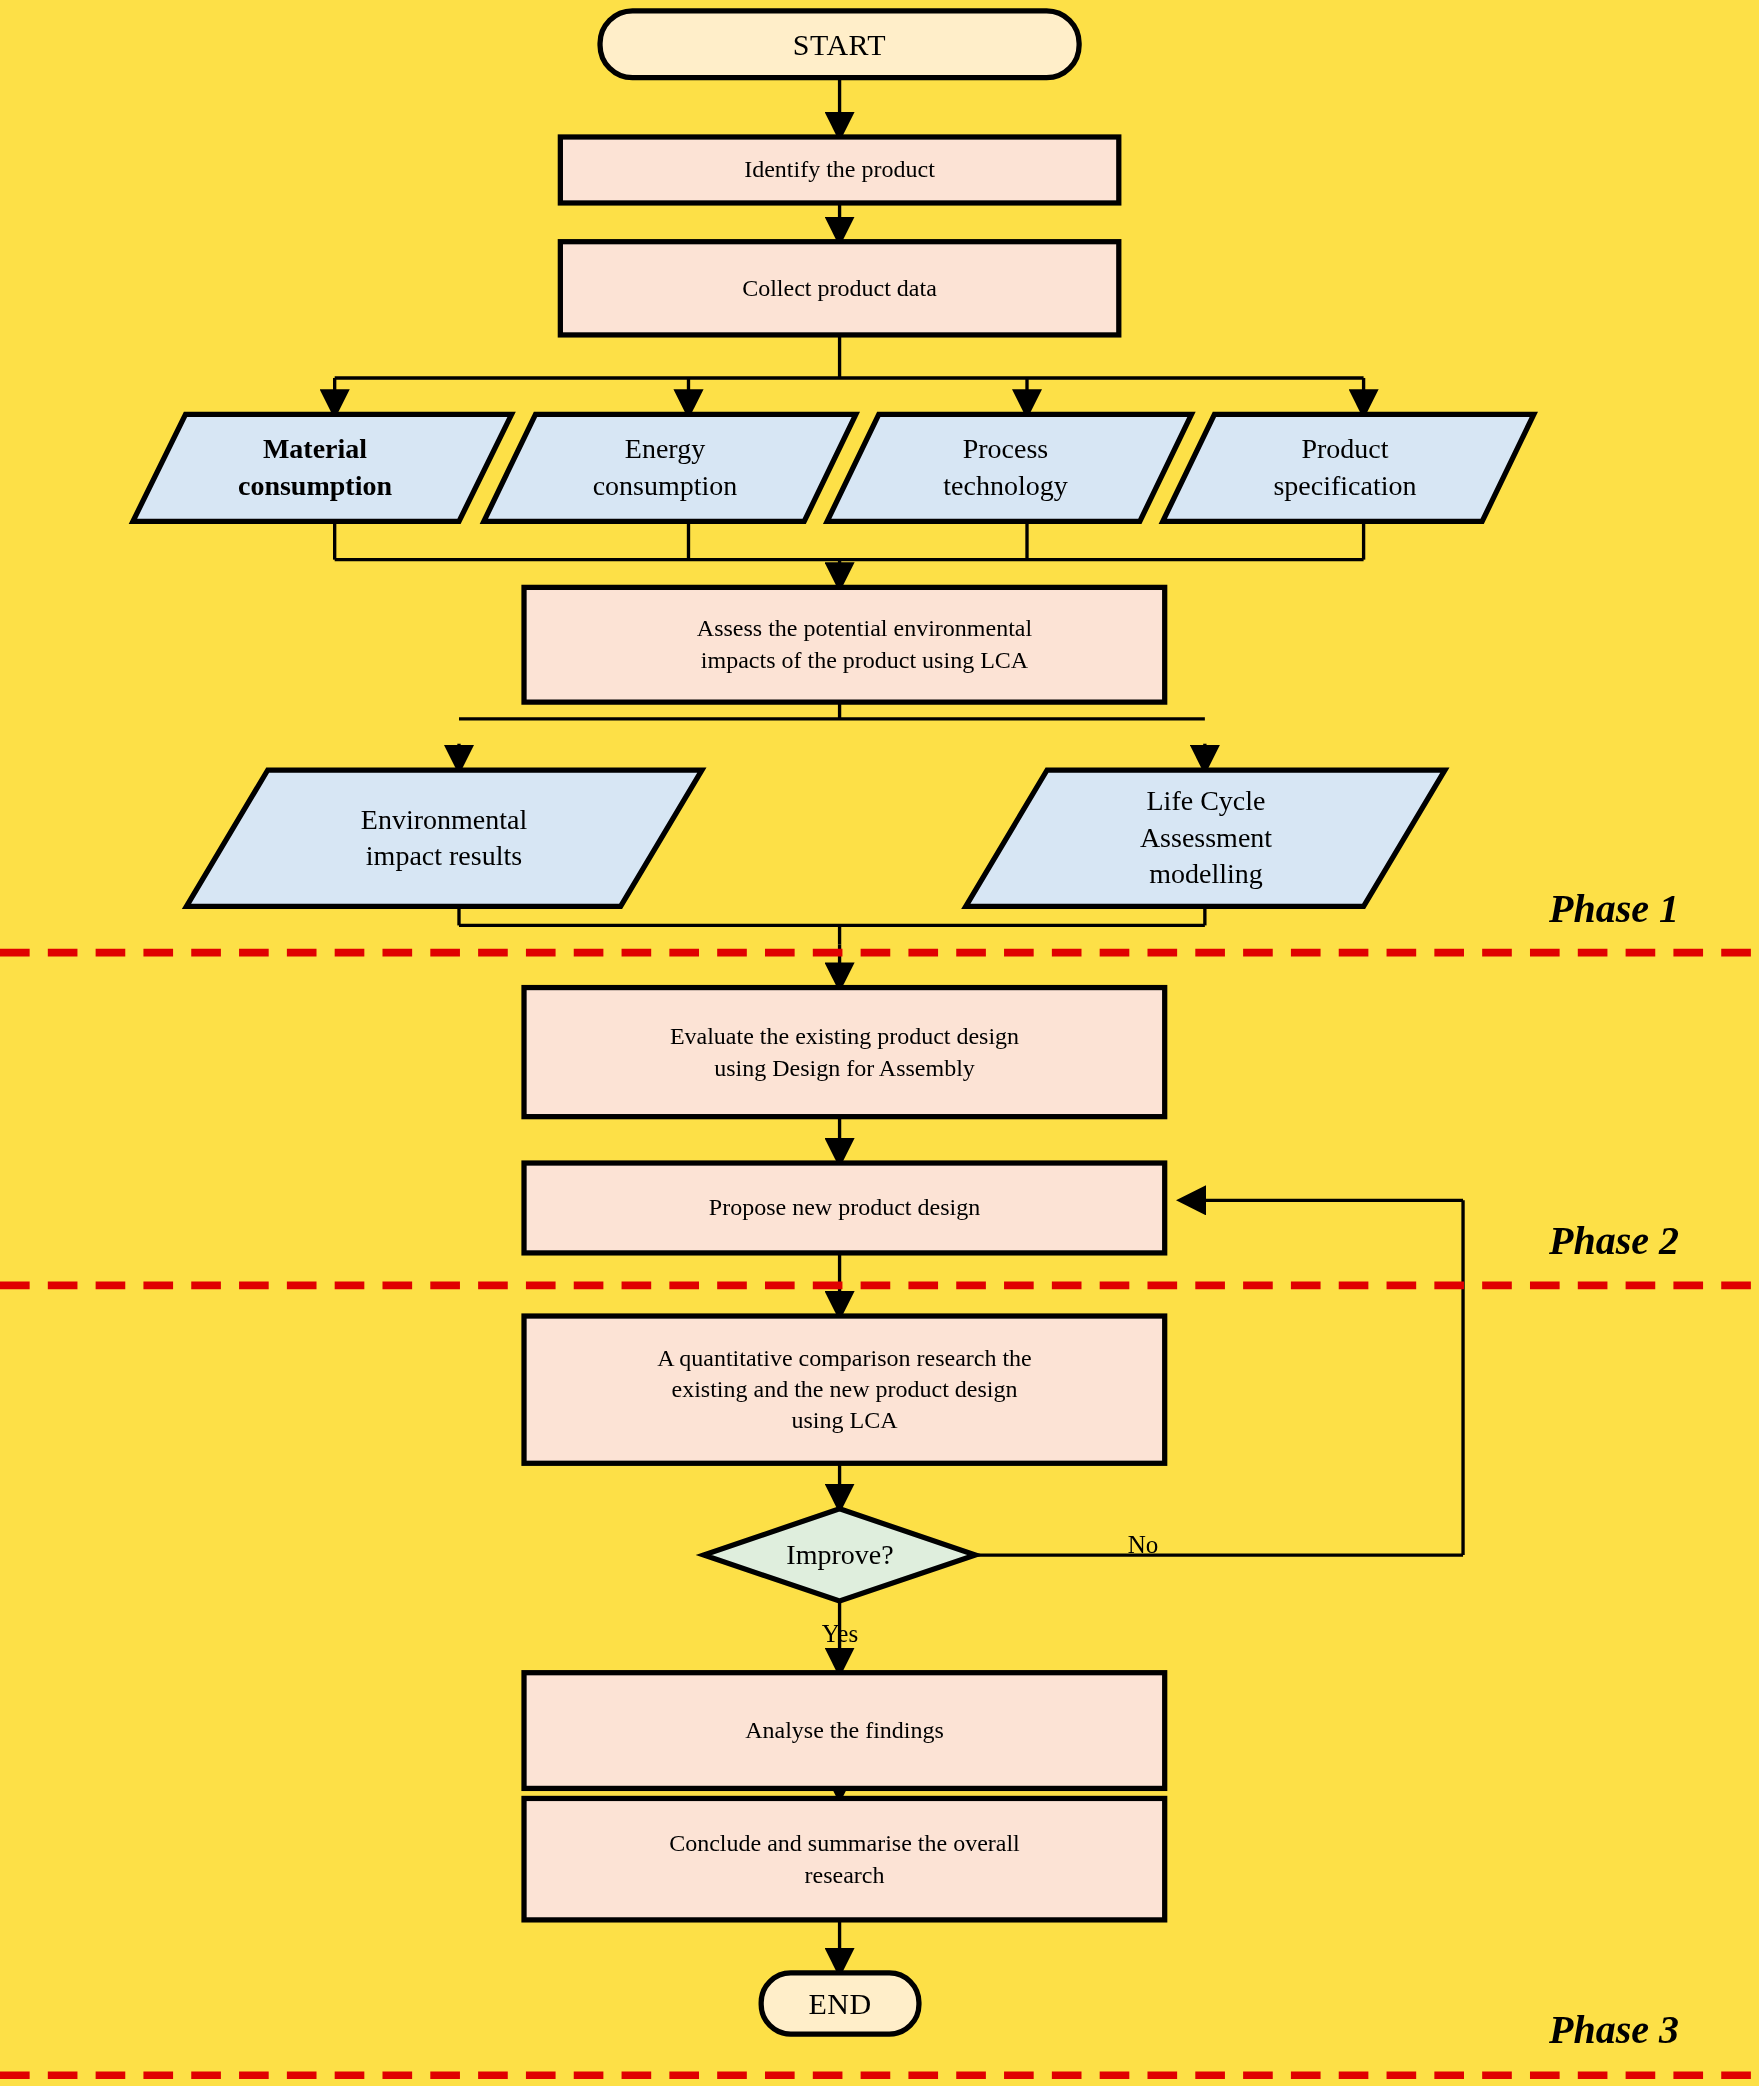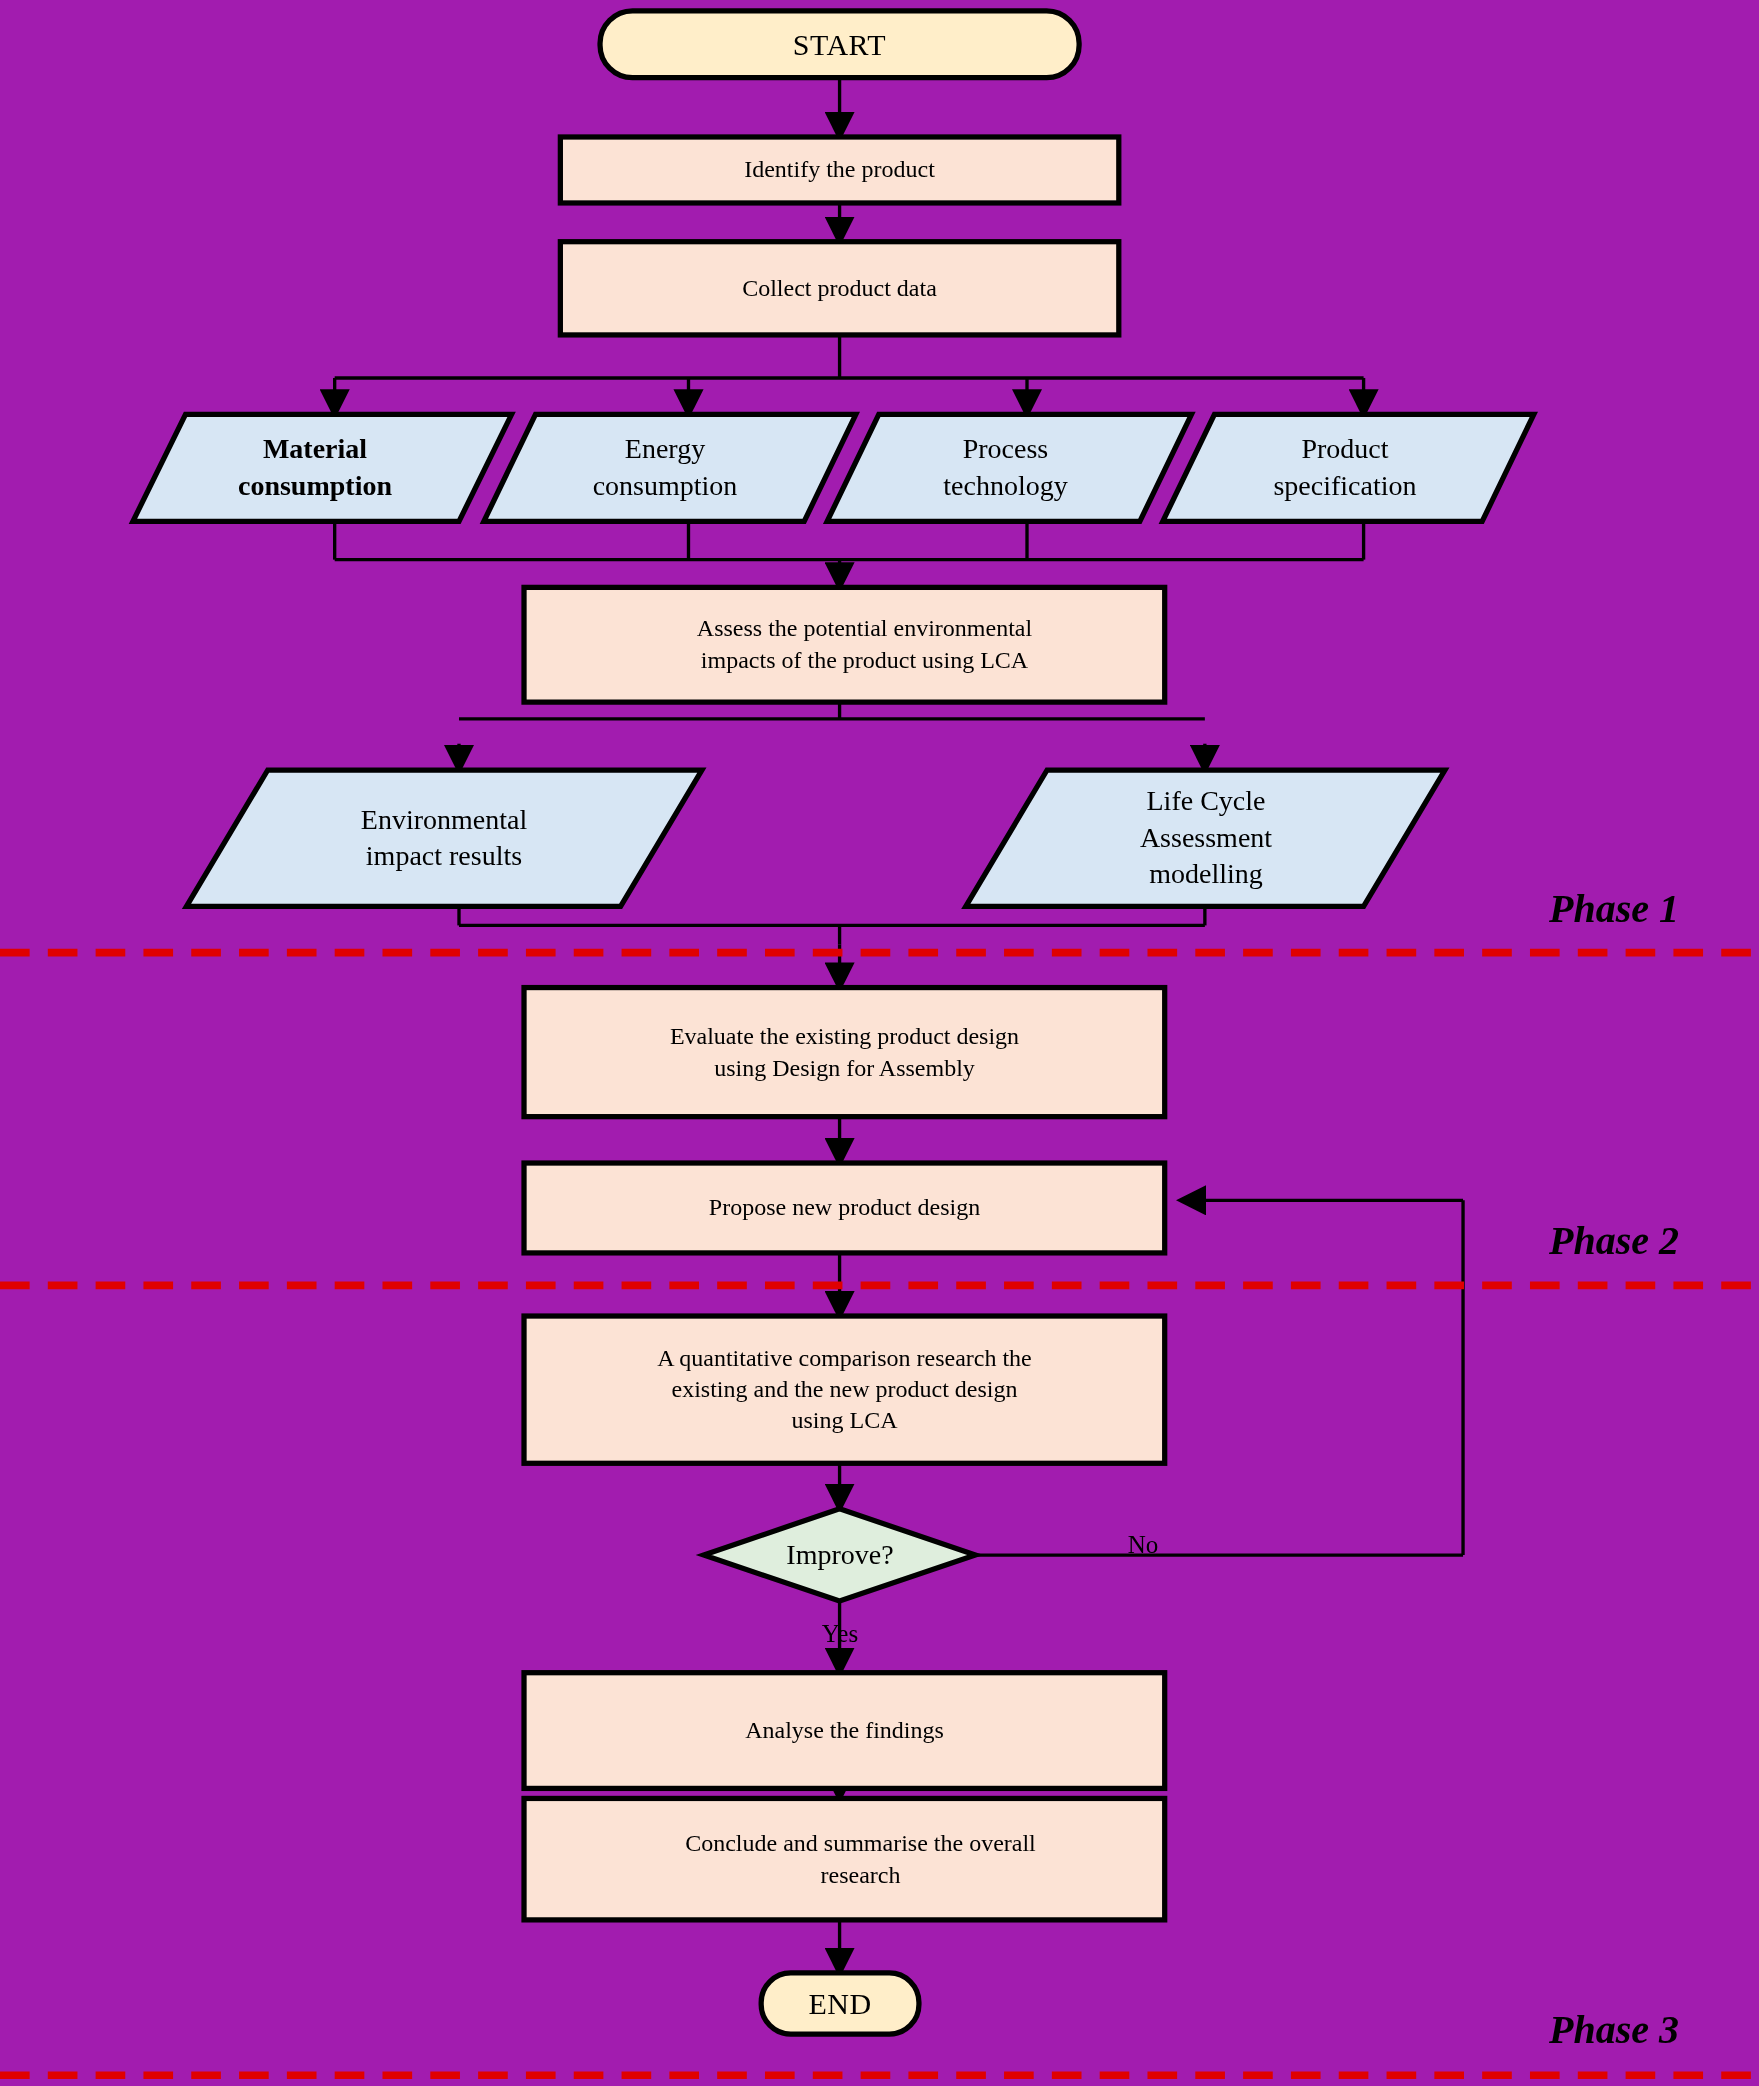--- a/index.html
+++ b/index.html
@@ -1,17 +1,17 @@
 <!DOCTYPE html>
 <html style="font-size:7.7px"><head>
 <meta charset="utf-8">
 <style>
   html,body{margin:0;padding:0;background:#ffffff;}
   body{font-family:"Liberation Serif","DejaVu Serif",serif;}
-  #stage{position:relative;width:1759px;height:2087px;background:#a21caf;overflow:hidden;}
+  #stage{position:relative;width:1759px;height:2087px;background:#fde047;overflow:hidden;}
   #fc{position:absolute;left:0;top:0;width:1759px;height:2087px;}
   .lbl{
     position:absolute;
     display:flex;align-items:center;justify-content:center;
     text-align:center;
     font-family:"Liberation Serif","DejaVu Serif",serif;
     color:#000000;
     pointer-events:none;
     line-height:1.30;
     white-space:pre-line;
@@ -155,21 +155,21 @@
 using LCA</div>
 
   <div class="lbl t-decision" style="left:704px;top:1509px;width:272px;height:92px;">Improve?</div>
 
   <div class="lbl t-edge" style="left:1100px;top:1530px;width:86px;height:30px;">No</div>
 
   <div class="lbl t-edge" style="left:797px;top:1619px;width:86px;height:30px;">Yes</div>
 
   <div class="lbl t-process" style="left:524px;top:1673px;width:641px;height:116px;">Analyse the findings</div>
 
-  <div class="lbl t-process" style="left:540px;top:1799px;width:641px;height:121px;">Conclude and summarise the overall
+  <div class="lbl t-process" style="left:524px;top:1799px;width:641px;height:121px;">Conclude and summarise the overall
 research</div>
 
   <div class="lbl t-terminal" style="left:761px;top:1973px;width:158px;height:61px;">END</div>
 
   <div class="lbl t-phase" style="left:1549px;top:890px;width:201px;height:38px;">Phase 1</div>
 
   <div class="lbl t-phase" style="left:1549px;top:1222px;width:201px;height:38px;font-style:italic;">Phase 2</div>
 
   <div class="lbl t-phase" style="left:1549px;top:2011px;width:201px;height:38px;">Phase 3</div>
 

